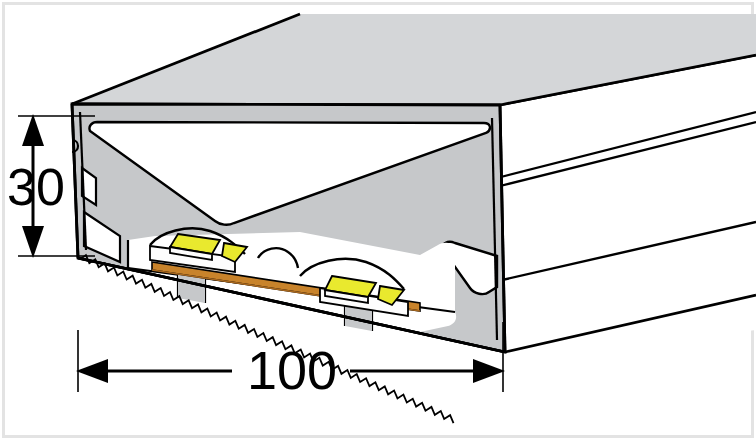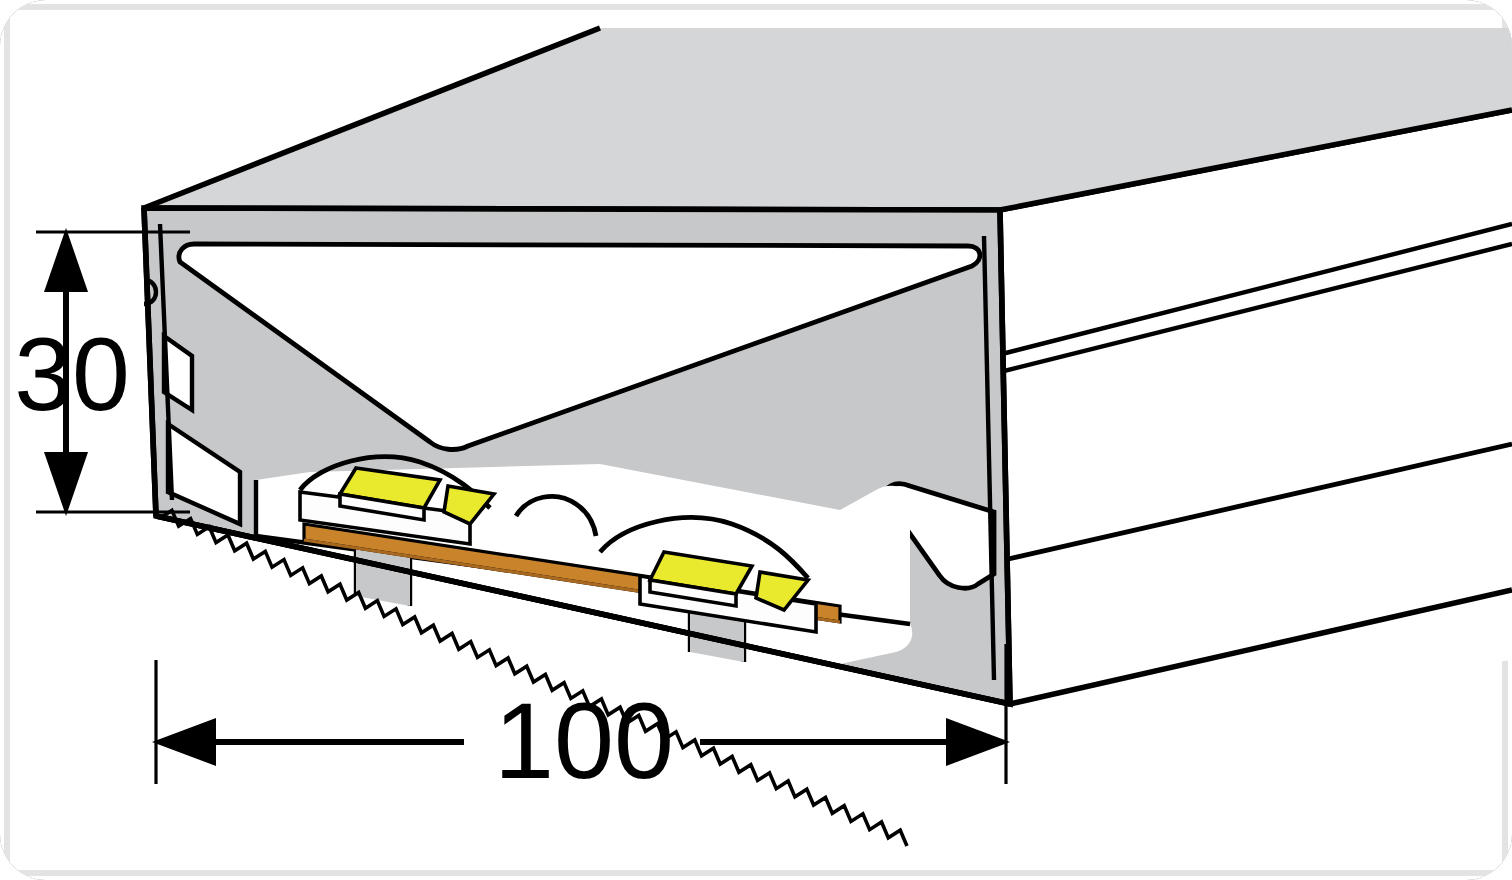--- a/index.html
+++ b/index.html
@@ -9,21 +9,20 @@
   }
   body {
     font-family: "Liberation Sans", sans-serif;
   }
   #stage {
     position: relative;
     width: 756px;
     height: 440px;
     background: #737373;
     overflow: hidden;
-    border-radius: 23px;
   }
   #stage svg {
     display: block;
   }
   .dim-text {
     font-family: "Liberation Sans", sans-serif;
     font-weight: 400;
     fill: #000000;
   }
 </style>

